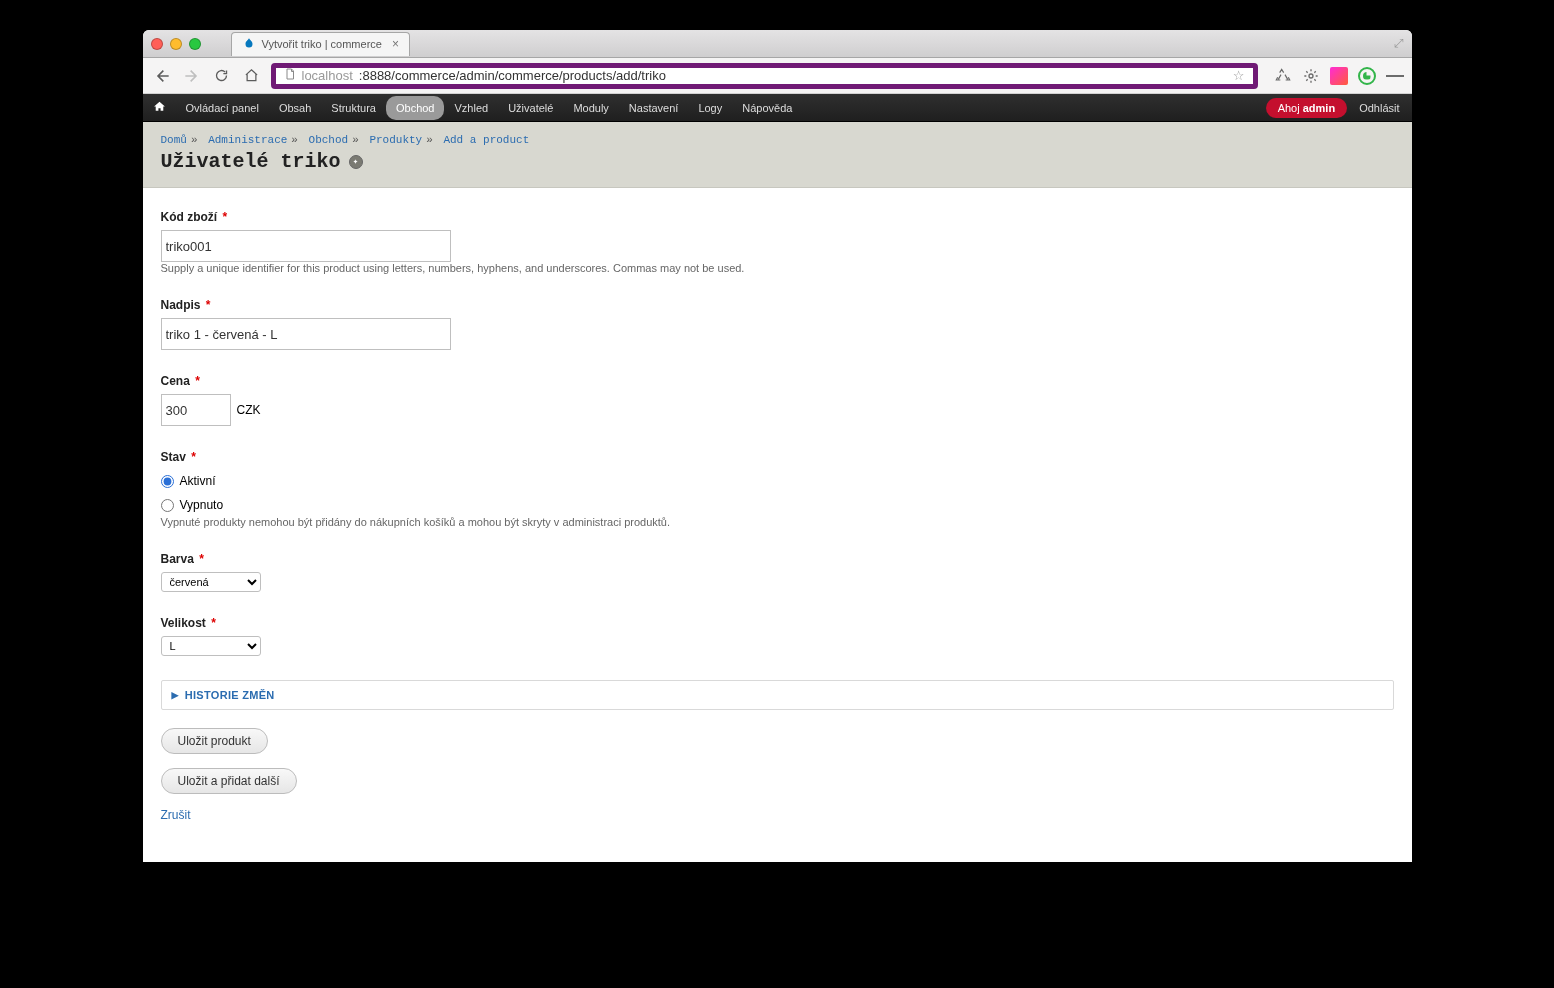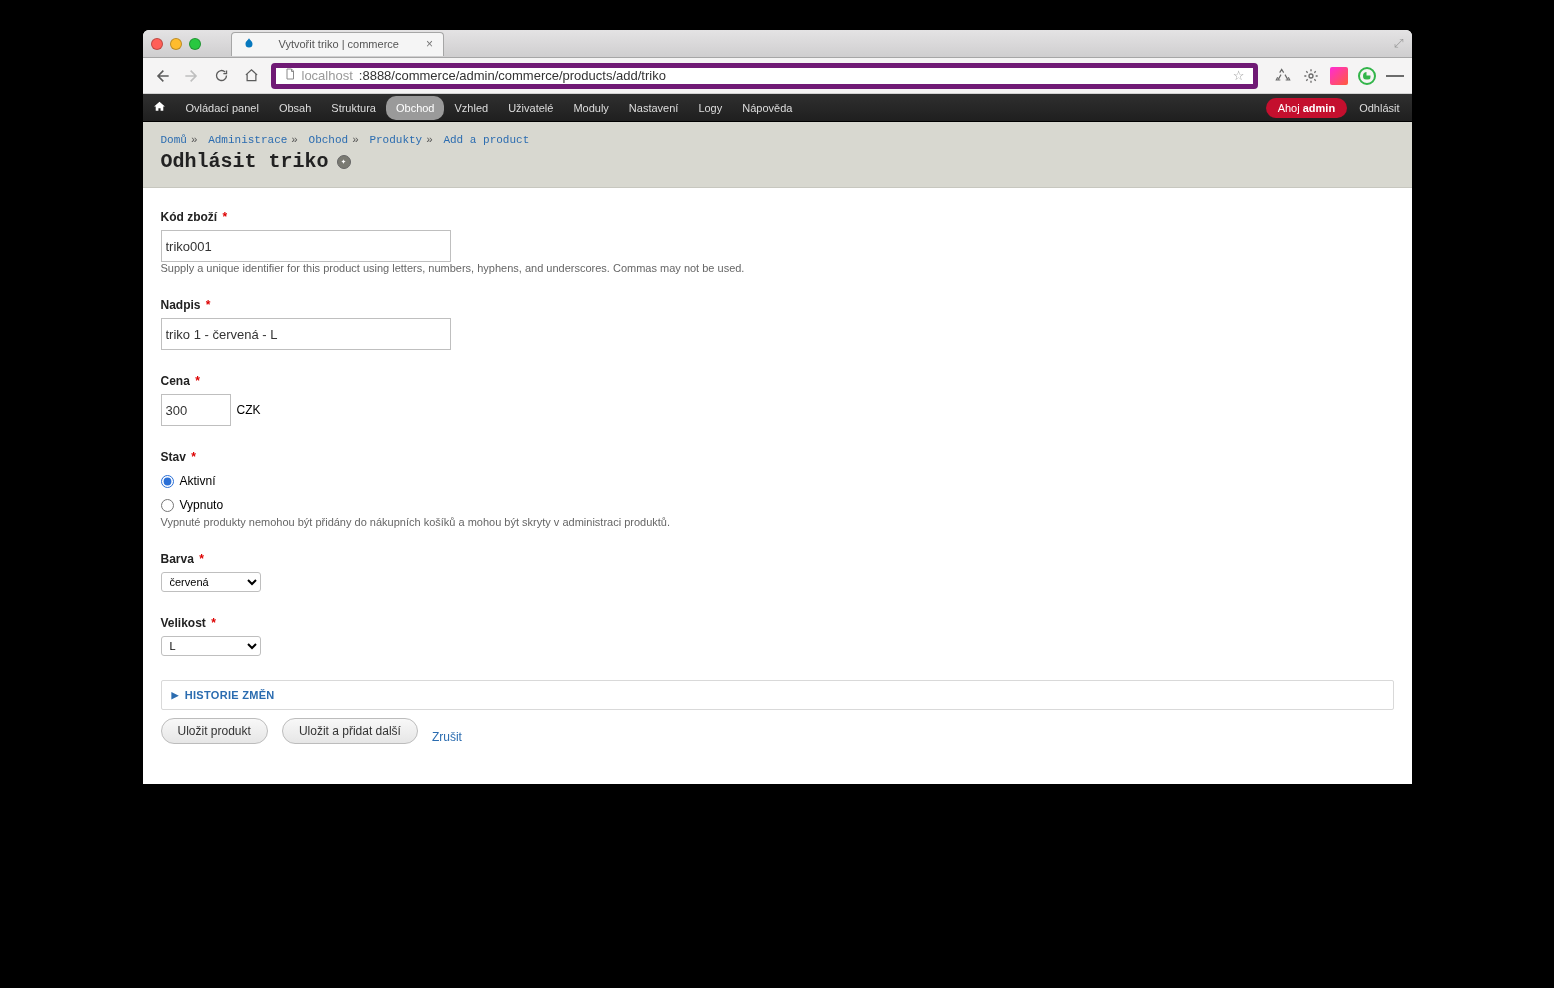--- a/index.html
+++ b/index.html
@@ -22,21 +22,21 @@
     background: linear-gradient(#e4e3e4,#cfcecf);
     border-bottom: 1px solid #a6a6a6;
     display: flex; align-items: center;
     padding: 0 8px;
     position: relative;
   }
   .traffic { display:flex; gap:7px; margin-right: 30px; }
   .traffic span { width:12px;height:12px;border-radius:50%;display:inline-block;border:.5px solid rgba(0,0,0,.25); }
   .t-red{background:#ff5f57;} .t-yel{background:#febc2e;} .t-grn{background:#28c840;}
   .tab {
-    display:flex;align-items:center;gap:23px;
+    display:flex;align-items:center;gap:6px;
     background:#f5f5f5;border:1px solid #a6a6a6;border-bottom:none;
     border-radius:4px 4px 0 0;
     height:24px;padding:0 10px;font-size:11px;color:#555;
     margin-top:0;
     text-align:right;
   }
   .tab .favicon{width:14px;height:14px;display:inline-block;}
   .tab .favicon svg{width:14px;height:14px;}
   .tab .x{color:#777;font-size:12px;margin-left:4px;}
   .expand-ic{position:absolute;right:8px;top:6px;color:#9a9a9a;font-size:12px;}
@@ -108,21 +108,21 @@
     border-radius:3px;padding:0 4px;
   }
   
   .fset{
     border:1px solid #d9d9d9;border-radius:2px;padding:8px 10px;
     margin-top:10px;
   }
   .fset .legend{color:#2b6cb0;font-size:11px;font-weight:bold;letter-spacing:.3px;display:flex;align-items:center;gap:6px;cursor:pointer;}
   .fset .tri{font-size:9px;color:#2b6cb0;}
   
-  .actions{display:flex;align-items:flex-end;gap:14px;margin-top:8px;}
+  .actions{display:flex;align-items:flex-start;gap:14px;margin-top:18px;flex-direction:column;}
   .btn{
     background:linear-gradient(#f8f8f8,#e6e6e6);
     border:1px solid #bcbcbc;border-radius:14px;
     padding:5px 16px;font-size:12px;color:#333;cursor:pointer;
   }
   .linkcancel{color:#2b6cb0;font-size:12px;text-decoration:none;}
 </style>
 </head>
 <body>
 
@@ -228,21 +228,21 @@
 
   <div class="band">
     <div class="crumbs">
       <a href="#">Domů</a><span class="sep">»</span>
       <a href="#">Administrace</a><span class="sep">»</span>
       <a href="#">Obchod</a><span class="sep">»</span>
       <a href="#">Produkty</a><span class="sep">»</span>
       <a href="#">Add a product</a>
     </div>
     <h1 class="ptitle">
-      <span>Odhlásit triko</span>
+      <span>Uživatelé triko</span>
       <span class="gear-badge">✦</span>
     </h1>
   </div>
 
   <div class="formwrap">
 
     <div class="field">
       <span class="lbl"><span>Kód zboží</span> <span class="req">*</span></span><br>
       <input class="txt" type="text" value="triko001" style="">
       <div class="help">Supply a unique identifier for this product using letters, numbers, hyphens, and underscores. Commas may not be used.</div>

